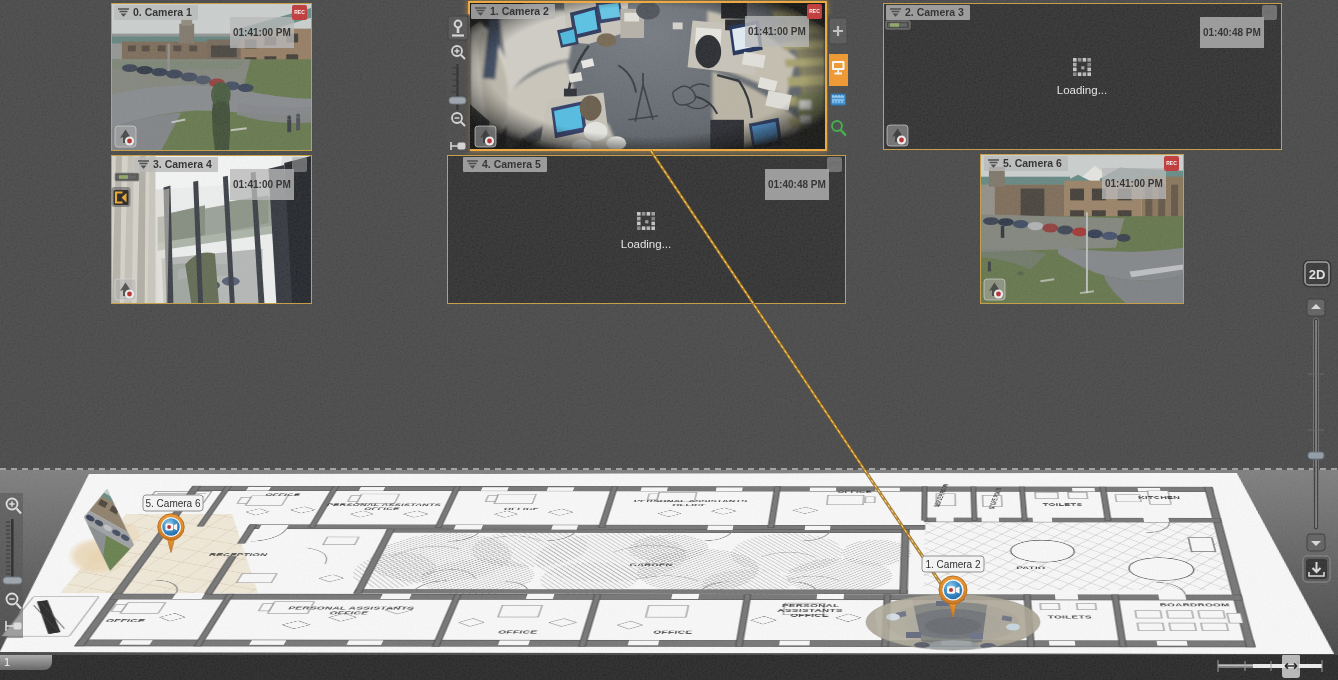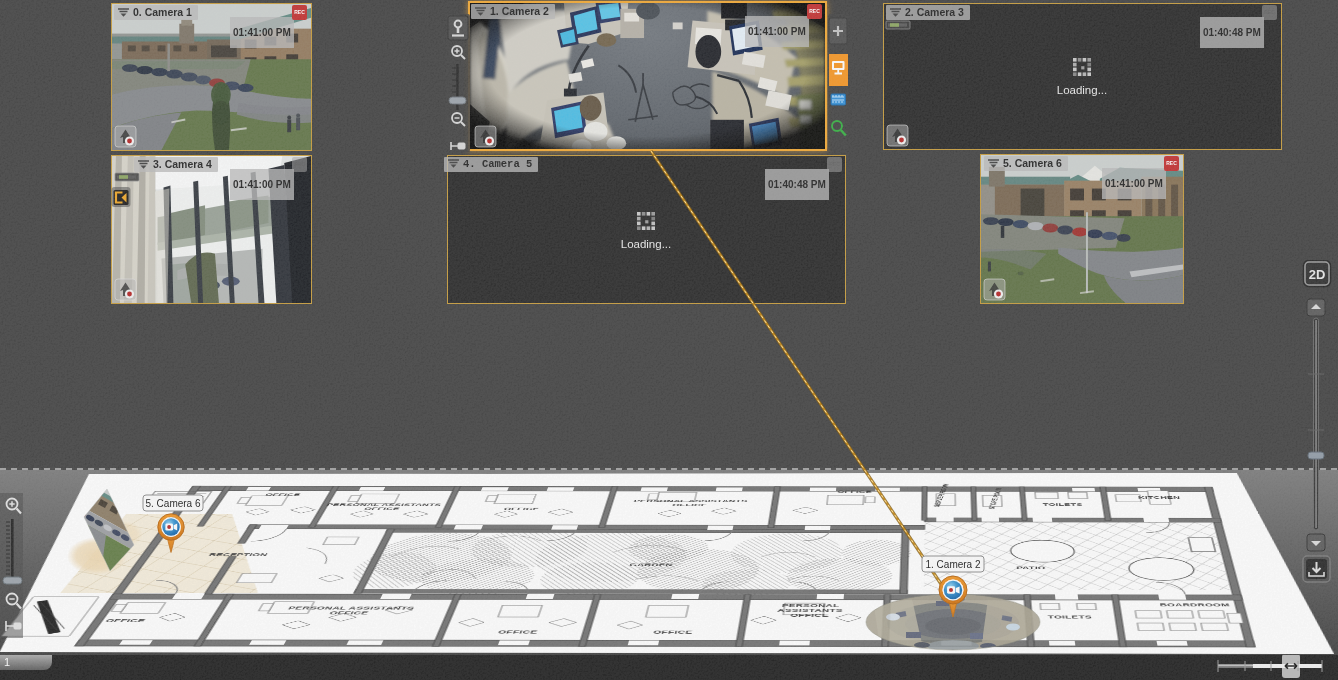--- a/index.html
+++ b/index.html
@@ -342,21 +342,21 @@
   <div class="timeplate" style="left:1200px;top:5px;">01:40:48 PM</div>
   <div class="recbadge off" style="left:1262px;top:5px;">REC</div>
 
   <div class="nameplate" style="left:114px;top:157px;margin-left:20px;"><svg class="chev" viewBox="0 0 11 9">
         <path d="M0,1 h11 M1.5,3.5 h8" stroke="#3c3c3c" stroke-width="1.5"></path>
         <path d="M2.5,5.5 h6 l-3,3.2 z" fill="#3c3c3c"></path>
       </svg>3. Camera 4</div>
   <div class="timeplate" style="left:230px;top:157px;">01:41:00 PM</div>
   <div class="recbadge off" style="left:292px;top:157px;">REC</div>
 
-  <div class="nameplate" style="left:444px;top:157px;font-family:Liberation Mono, monospace;"><svg class="chev" viewBox="0 0 11 9">
+  <div class="nameplate" style="left:463px;top:157px;"><svg class="chev" viewBox="0 0 11 9">
         <path d="M0,1 h11 M1.5,3.5 h8" stroke="#3c3c3c" stroke-width="1.5"></path>
         <path d="M2.5,5.5 h6 l-3,3.2 z" fill="#3c3c3c"></path>
       </svg>4. Camera 5</div>
   <div class="timeplate" style="left:765px;top:157px;">01:40:48 PM</div>
   <div class="recbadge off" style="left:827px;top:157px;">REC</div>
 
   <div class="nameplate" style="left:984px;top:156px;"><svg class="chev" viewBox="0 0 11 9">
         <path d="M0,1 h11 M1.5,3.5 h8" stroke="#3c3c3c" stroke-width="1.5"></path>
         <path d="M2.5,5.5 h6 l-3,3.2 z" fill="#3c3c3c"></path>
       </svg>5. Camera 6</div>

